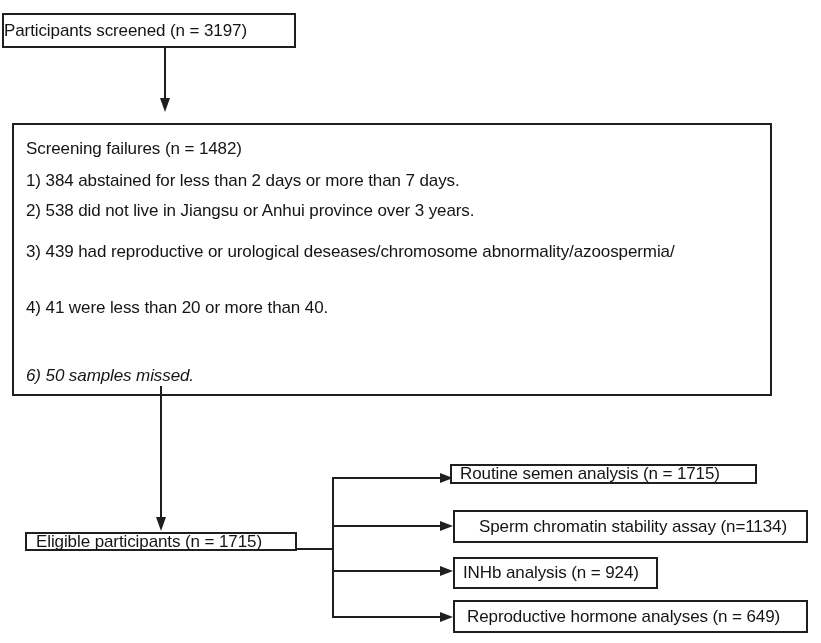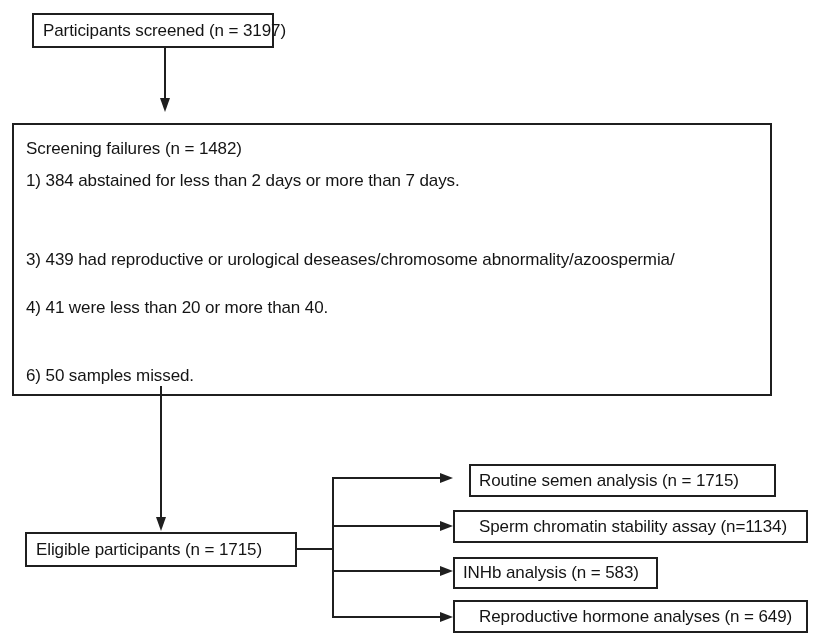--- a/index.html
+++ b/index.html
@@ -24,21 +24,21 @@
     display: flex;
     align-items: center;
     font-size: 17px;
     letter-spacing: -0.1px;
     white-space: nowrap;
   }
   .box .label {
     white-space: nowrap;
   }
   
-  #screened-box { left: 32px; top: 13px; width: 242px; height: 35px; padding-left: 9px; }
+  #screened-box { left: 2px; top: 13px; width: 294px; height: 35px; }
   
   #failures-box {
     position: absolute;
     left: 12px; top: 113px; width: 760px; height: 273px;
     border: 2px solid #1f1f1f;
     box-sizing: border-box;
     background: #ffffff;
     font-size: 17px;
     letter-spacing: -0.1px;
     margin-top: 10px;
@@ -46,32 +46,32 @@
   #failures-box .line {
     position: absolute;
     left: 12px;
     line-height: 20px;
     white-space: nowrap;
   }
   #failures-box .line.cont { left: 25px; }
   #f-title { top: 14px; }
   #f-item1 { top: 46px; text-align: center; }
   #f-item2 { top: 76px; }
-  #f-item3 { top: 125px; text-align: center; }
+  #f-item3 { top: 117px; text-align: center; }
   #f-item3b { top: 139px; }
   #f-item4 { top: 173px; }
   #f-item5 { top: 207px; }
-  #f-item6 { top: 241px; }
+  #f-item6 { top: 241px; font-style: italic; }
   
-  #eligible-box { left: 25px; top: 532px; width: 272px; height: 35px; padding-left: 9px; }
+  #eligible-box { left: 25px; top: 532px; width: 272px; height: 19px; padding-left: 9px; }
   
-  #analysis-box-0 { left: 469px; top: 464px; width: 307px; height: 33px; padding-left: 8px; }
+  #analysis-box-0 { left: 450px; top: 464px; width: 307px; height: 20px; padding-left: 8px; }
   #analysis-box-1 { left: 453px; top: 510px; width: 355px; height: 33px; padding-left: 24px; }
   #analysis-box-2 { left: 453px; top: 557px; width: 205px; height: 32px; padding-left: 8px; }
-  #analysis-box-3 { left: 453px; top: 600px; width: 355px; height: 33px; padding-left: 24px; }
+  #analysis-box-3 { left: 453px; top: 600px; width: 355px; height: 33px; padding-left: 12px; }
   
   .vline, .hline {
     position: absolute;
     background: #1f1f1f;
   }
   .vline { width: 2px; }
   .hline { height: 2px; }
   #arrow1-line { left: 164px; top: 48px; height: 51px; }
   #arrow2-line { left: 160px; top: 386px; height: 132px; }
   #eligible-stub { left: 297px; top: 548px; width: 36px; }
@@ -110,20 +110,21 @@
   <div class="box" id="screened-box">
     <span class="label">Participants screened (n = 3197)</span>
   </div>
 
   <div class="vline" id="arrow1-line"></div>
   <div class="arrowhead-down" id="arrow1-head"></div>
 
   <div id="failures-box">
     <div class="line" id="f-title">Screening failures (n = 1482)</div>
     <div class="line" id="f-item1">1) 384 abstained for less than 2 days or more than 7 days.</div>
+    <div class="line" id="f-item2">2) 538 did not live in Jiangsu or Anhui province over 3 years.</div>
     <div class="line" id="f-item3">3) 439 had reproductive or urological deseases/chromosome abnormality/azoospermia/</div>
     <div class="line" id="f-item4">4) 41 were less than 20 or more than 40.</div>
     <div class="line" id="f-item6">6) 50 samples missed.</div>
   </div>
 
   <div class="vline" id="arrow2-line"></div>
   <div class="arrowhead-down" id="arrow2-head"></div>
 
   <div class="box" id="eligible-box">
     <span class="label">Eligible participants (n = 1715)</span>
@@ -141,19 +142,19 @@
   <div class="hline" id="branch-hline-3"></div>
   <div class="arrowhead-right" id="branch-head-3"></div>
 
   <div class="box" id="analysis-box-0">
     <span class="label">Routine semen analysis (n = 1715)</span>
   </div>
   <div class="box" id="analysis-box-1">
     <span class="label">Sperm chromatin stability assay (n=1134)</span>
   </div>
   <div class="box" id="analysis-box-2">
-    <span class="label">INHb analysis (n = 583)</span>
+    <span class="label">INHb analysis (n = 924)</span>
   </div>
   <div class="box" id="analysis-box-3">
     <span class="label">Reproductive hormone analyses (n = 649)</span>
   </div>
 
 </div>
 
 </body></html>

